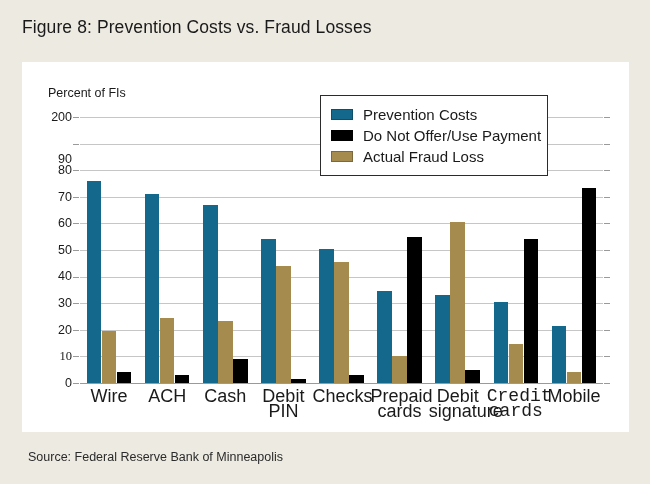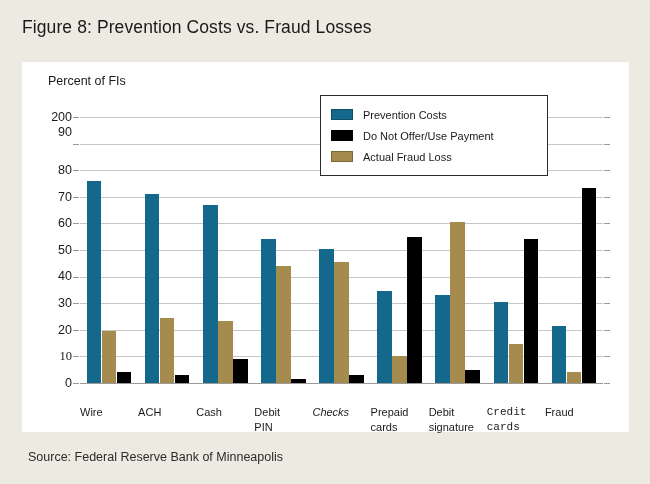--- a/index.html
+++ b/index.html
@@ -41,21 +41,21 @@
     position: absolute;
     left: 28px;
     top: 450px;
     font-size: 12.5px;
     color: #2b2b2b;
     white-space: nowrap;
   }
   #y-axis-title {
     position: absolute;
     left: 26px;
-    top: 12px;
+    top: 24px;
     font-size: 12.5px;
     color: #1a1a1a;
     white-space: nowrap;
   }
   
   #plot-area {
     position: absolute;
     left: 58px;
     top: 55px;
     width: 523px;
@@ -122,22 +122,23 @@
   .bar.series-nooffer { background: #000000; }
   .x-tick-labels {
     position: absolute;
     left: 58px;
     top: 327px;
     width: 523px;
     height: 44px;
   }
   .x-tick-label {
     position: absolute;
-    top: 16px;
-    font-size: 11px;
+    top: 0;
+    text-align: center;
+    font-size: 18px;
     color: #1a1a1a;
     line-height: 15px;
     white-space: pre-line;
   }
   #legend-box {
     position: absolute;
     left: 298px;
     top: 33px;
     width: 228px;
     padding: 8px 10px 8px 10px;
@@ -153,39 +154,39 @@
   }
   .legend-swatch {
     width: 22px;
     height: 11px;
     margin-right: 10px;
     flex: 0 0 auto;
     border: 1px solid rgba(0,0,0,0.25);
     box-sizing: border-box;
   }
   .legend-label {
-    font-size: 11px;
+    font-size: 15px;
     color: #1a1a1a;
     white-space: nowrap;
   }
 </style>
 </head>
 <body>
 
 <div id="figure-root">
 
   <div id="figure-title">Figure 8: Prevention Costs vs. Fraud Losses</div>
 
   <div id="chart-panel">
 
     <div id="y-axis-title">Percent of FIs</div>
 
     <div id="y-tick-labels">
         <div class="y-tick-label" style="top: 0px;">200</div>
-        <div class="y-tick-label" style="top: 15px;">90</div>
+        <div class="y-tick-label" style="top: 42px;">90</div>
         <div class="y-tick-label" style="top: 53.2px;">80</div>
         <div class="y-tick-label" style="top: 79.8px;">70</div>
         <div class="y-tick-label" style="top: 106.4px;">60</div>
         <div class="y-tick-label" style="top: 133px;">50</div>
         <div class="y-tick-label" style="top: 159px;">40</div>
         <div class="y-tick-label" style="top: 186.2px;">30</div>
         <div class="y-tick-label" style="top: 212.8px;">20</div>
         <div class="y-tick-label" style="top: 239.4px; font-family: Liberation Serif, serif;">10</div>
         <div class="y-tick-label" style="top: 266px;">0</div>
       </div>
@@ -273,28 +274,28 @@
           <div class="bar series-nooffer" title="Do Not Offer/Use Payment — Mobile: 73.5" style="left: 30px; width: 14.5px; height: 195.51px;"></div>
         </div>
       </div>
 
     <div class="x-tick-labels">
         <div class="x-tick-label" style="left: 0px; width: 58.1111px;">Wire</div>
         <div class="x-tick-label" style="left: 58.1111px; width: 58.1111px;">ACH</div>
         <div class="x-tick-label" style="left: 116.222px; width: 58.1111px;">Cash</div>
         <div class="x-tick-label" style="left: 174.333px; width: 58.1111px;">Debit
 PIN</div>
-        <div class="x-tick-label" style="left: 232.444px; width: 58.1111px; font-style: italic;">Checks</div>
+        <div class="x-tick-label" style="left: 232.444px; width: 58.1111px;">Checks</div>
         <div class="x-tick-label" style="left: 290.556px; width: 58.1111px;">Prepaid
 cards</div>
         <div class="x-tick-label" style="left: 348.667px; width: 58.1111px;">Debit
 signature</div>
         <div class="x-tick-label" style="left: 406.778px; width: 58.1111px; font-family: Liberation Mono, monospace;">Credit
 cards</div>
-        <div class="x-tick-label" style="left: 464.889px; width: 58.1111px;">Fraud</div>
+        <div class="x-tick-label" style="left: 464.889px; width: 58.1111px;">Mobile</div>
       </div>
 
     <div id="legend-box">
         <div class="legend-row">
           <span class="legend-swatch" style="background: rgb(20, 104, 140);"></span>
           <span class="legend-label">Prevention Costs</span>
         </div>
         <div class="legend-row">
           <span class="legend-swatch" style="background: rgb(0, 0, 0);"></span>
           <span class="legend-label">Do Not Offer/Use Payment</span>

